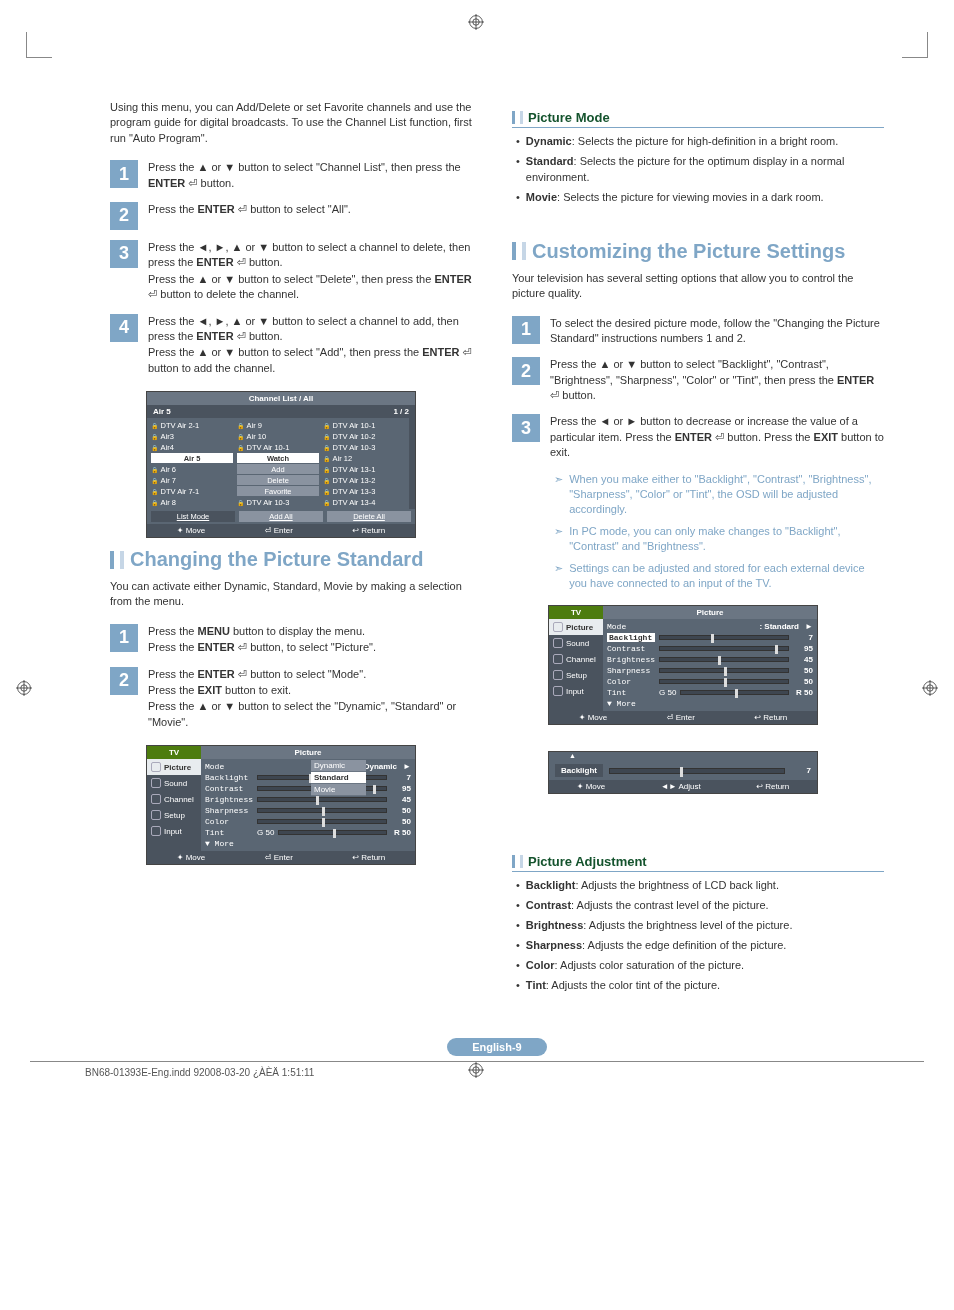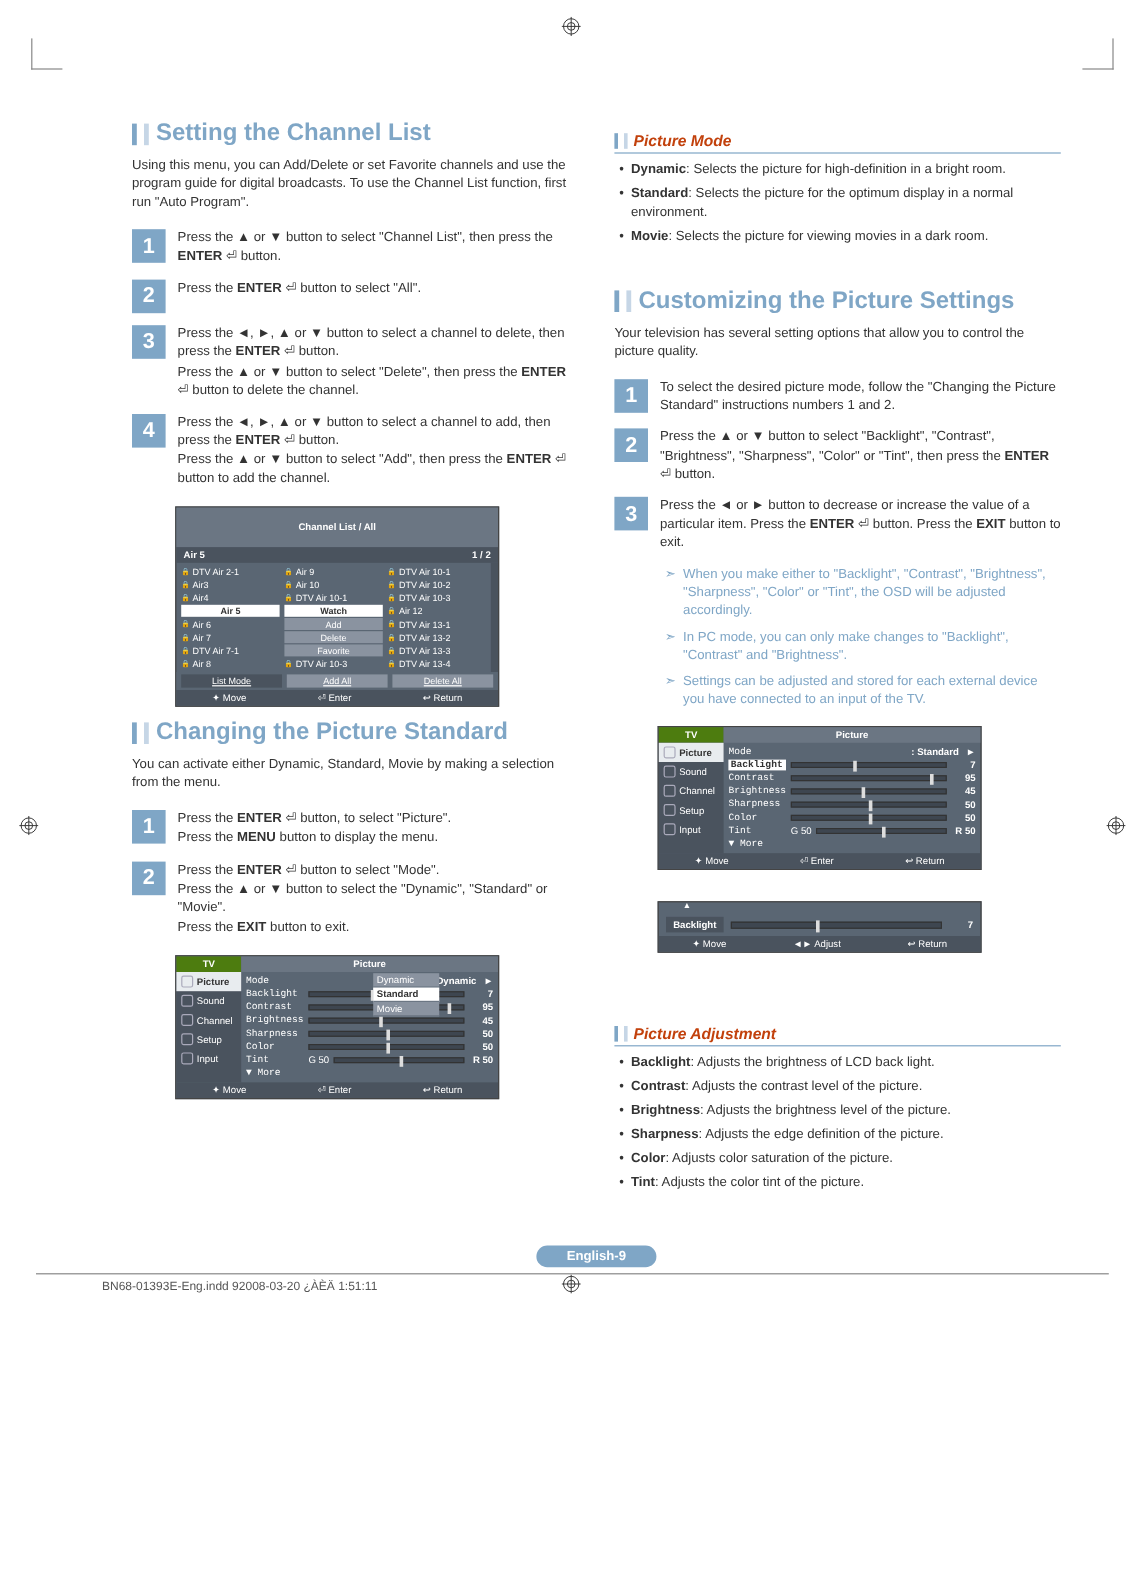--- a/index.html
+++ b/index.html
@@ -7,21 +7,21 @@
   .page { padding: 100px 70px 40px 110px; }
   .cols { display: flex; gap: 30px; }
   .col { flex: 1; min-width: 0; }
   .sec-title { display: flex; align-items: center; gap: 6px; margin-bottom: 8px; }
   .sec-title .bar1 { width: 4px; height: 18px; background: #7fa6c6; }
   .sec-title .bar2 { width: 4px; height: 18px; background: #c6d6e6; }
   .sec-title h1 { color: #7fa6c6; font-size: 20px; font-weight: bold; }
   .sub-title { display: flex; align-items: center; gap: 5px; margin: 10px 0 6px 0; border-bottom: 1px solid #7fa6c6; padding-bottom: 2px; }
   .sub-title .b1 { width: 3px; height: 13px; background: #7fa6c6; }
   .sub-title .b2 { width: 3px; height: 13px; background: #c6d6e6; }
-  .sub-title h2 { color: #c2410c; font-size: 13px; font-weight: bold; font-style: italic; }
+  .sub-title h2 { color: #14532d; font-size: 13px; font-weight: bold; }
   .intro { margin-bottom: 14px; line-height: 1.4; }
   .step { display: flex; gap: 10px; margin-bottom: 10px; }
   .step-num { flex: 0 0 28px; height: 28px; background: #7fa6c6; color: #fff; font-size: 18px; font-weight: bold; display: flex; align-items: center; justify-content: center; }
   .step-body { flex: 1; line-height: 1.4; }
   .step-body .line { margin-bottom: 1px; }
   .note-list { margin-left: 42px; }
   .note { display: flex; gap: 6px; color: #7fa6c6; line-height: 1.4; margin-bottom: 6px; font-size: 11px; }
   .note .arr { flex: 0 0 auto; }
   .bullet-list { margin-left: 4px; }
   .bullet { display: flex; gap: 6px; line-height: 1.45; margin-bottom: 4px; }
@@ -43,21 +43,21 @@
   .osd-row .slider { flex: 1; height: 5px; background: #3e4650; position: relative; border: 1px solid #333; }
   .osd-row .slider .knob { position: absolute; top: -2px; width: 3px; height: 9px; background: #ddd; }
   .osd-row .num { flex: 0 0 20px; text-align: right; font-weight: bold; }
   .osd-row .arrow { flex: 0 0 8px; text-align: center; }
   .osd-foot { display: flex; background: #4a535e; padding: 2px 0; justify-content: space-around; font-size: 8px; }
   .osd-foot span { display: flex; align-items: center; gap: 2px; }
   .popup { position: absolute; background: #8a93a0; font-size: 8px; width: 55px; z-index: 2; }
   .popup div { padding: 1px 3px; border-bottom: 1px solid #6b7683; }
   .popup .pp-sel { background: #fff; color: #333; font-weight: bold; }
   .osd2 { margin: 14px 0 10px 36px; width: 270px; background: #5a6673; color: #fff; font-size: 8px; border: 1px solid #444; }
-  .osd2 .hdr { text-align: center; padding: 12px; background: #6b7683; font-weight: bold; }
+  .osd2 .hdr { text-align: center; padding: 2px; background: #6b7683; font-weight: bold; }
   .osd2 .sub { display: flex; justify-content: space-between; padding: 2px 6px; background: #4a535e; font-weight: bold; }
   .osd2 .grid { display: grid; grid-template-columns: 1fr 1fr 1fr; padding: 2px 4px; gap: 1px 4px; }
   .osd2 .grid .c { font-size: 7.5px; padding: 0.5px 0; display:flex; align-items:center; gap:2px;}
   .osd2 .grid .c .lock{ font-size:6px; color:#9ab;}
   .osd2 .grid .c.btn { background: #8a93a0; text-align: center; justify-content:center; }
   .osd2 .grid .c.sel { background: #fff; color: #333; font-weight: bold; justify-content:center;}
   .osd2 .foot { display: flex; background: #4a535e; padding: 2px 0; justify-content: space-around; font-size: 8px; }
   .osd2 .legend { display:flex; padding:2px 4px; gap:4px; background:#5a6673;}
   .osd2 .legend .lg { flex:1; background:#8a93a0; text-align:center; font-size:7.5px; padding:1px 0;text-decoration:underline;}
   .osd2 .legend .lg.first{ background:#4a535e;}
@@ -107,25 +107,20 @@
       <line x1="0" y1="10" x2="20" y2="10" stroke="#333"></line>
     </svg></div>
 <div class="crop" style="top:32px;left:26px;border-width:0 0 1px 1px"></div>
 <div class="crop" style="top:32px;right:26px;border-width:0 1px 1px 0"></div>
 
 <div class="page">
 <div class="cols">
 
 <div class="col">
 
-  <div class="sec-title">
-    <span class="bar1"></span>
-          <span class="bar2"></span>
-    <h1>Setting the Channel List</h1>
-  </div>
   <p class="intro">Using this menu, you can Add/Delete or set Favorite channels and use the program guide for digital broadcasts. To use the Channel List function, first run "Auto Program".</p>
   <div id="lc-s1-steps">
           <div class="step">
             <div class="step-num">1</div>
             <div class="step-body">
               <div class="line">Press the ▲ or ▼ button to select "Channel List", then press the <b>ENTER</b> ⏎ button.</div>
             </div>
           </div>
           <div class="step">
             <div class="step-num">2</div>
@@ -258,30 +253,30 @@
   <div class="sec-title">
     <span class="bar1"></span>
           <span class="bar2"></span>
     <h1>Changing the Picture Standard</h1>
   </div>
   <p class="intro">You can activate either Dynamic, Standard, Movie by making a selection from the menu.</p>
   <div id="lc-s2-steps">
           <div class="step">
             <div class="step-num">1</div>
             <div class="step-body">
+              <div class="line">Press the <b>MENU</b> button to display the menu.</div>
               <div class="line">Press the <b>ENTER</b> ⏎ button, to select "Picture".</div>
-              <div class="line">Press the <b>MENU</b> button to display the menu.</div>
             </div>
           </div>
           <div class="step">
             <div class="step-num">2</div>
             <div class="step-body">
               <div class="line">Press the <b>ENTER</b> ⏎ button to select "Mode".</div>
+              <div class="line">Press the <b>EXIT</b> button to exit.</div>
               <div class="line">Press the ▲ or ▼ button to select the "Dynamic", "Standard" or "Movie".</div>
-              <div class="line">Press the <b>EXIT</b> button to exit.</div>
             </div>
           </div>
         </div>
 
   <div class="osd" style="position:relative">
     <div class="osd-hdr">
       <div class="osd-tv">TV</div>
       <div class="osd-cap">Picture</div>
     </div>
     <div class="osd-body">

